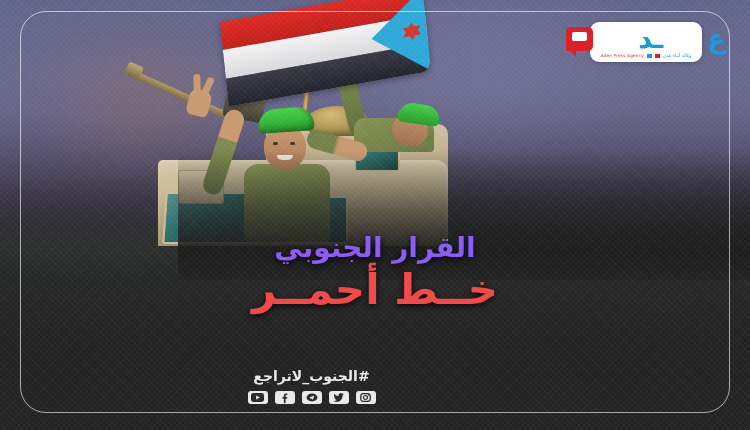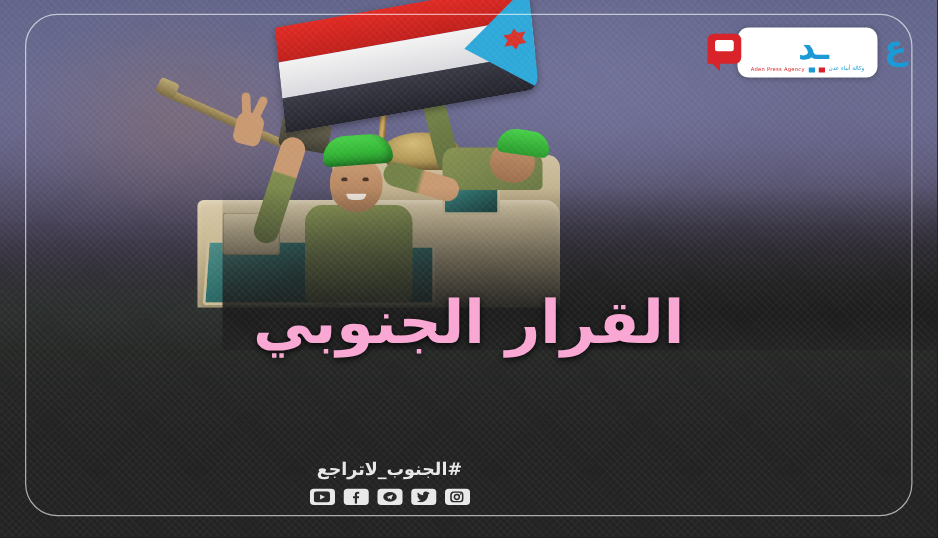--- a/index.html
+++ b/index.html
@@ -414,23 +414,23 @@
   .headline {
     position: absolute;
     left: 0; top: 232px;
     width: 750px;
     text-align: center;
     z-index: 10;
     direction: rtl;
   }
   .hl-line1 {
     font-family: "DejaVu Sans", "Liberation Sans", sans-serif;
-    font-size: 48px;
+    font-size: 28px;
     font-weight: 700;
-    color: #f9a8d4;
+    color: #8b5cf6;
     letter-spacing: 1px;
     line-height: 1.12;
     text-shadow: 0 2px 6px rgba(0,0,0,0.85);
   }
   .hl-line2 {
     font-family: "DejaVu Sans", "Liberation Sans", sans-serif;
     font-size: 42px;
     font-weight: 700;
     color: #ef4b4b;
     letter-spacing: 4px;
@@ -550,20 +550,21 @@
     <div class="logo-sub">
       <span class="logo-sub-ar">وكالة أنباء عدن</span>
       <span class="logo-sub-dash"></span>
       <span class="logo-sub-dash2"></span>
       <span class="logo-sub-en">Aden Press Agency</span>
     </div>
   </div>
 
   <div class="headline">
     <div class="hl-line1">القرار الجنوبي</div>
+    <div class="hl-line2">خــط أحمــر</div>
   </div>
 
   <div class="footer">
     <div class="hashtag">#الجنوب_لاتراجع</div>
     <div class="social">
 
       <span class="social-btn">
         <svg width="13" height="9" viewBox="0 0 13 9">
             <rect x="0" y="0" width="13" height="9" rx="2.4" fill="#2a2a2a"></rect>
             <polygon points="5.1,2.5 9,4.5 5.1,6.5" fill="#e9e9e9"></polygon>

